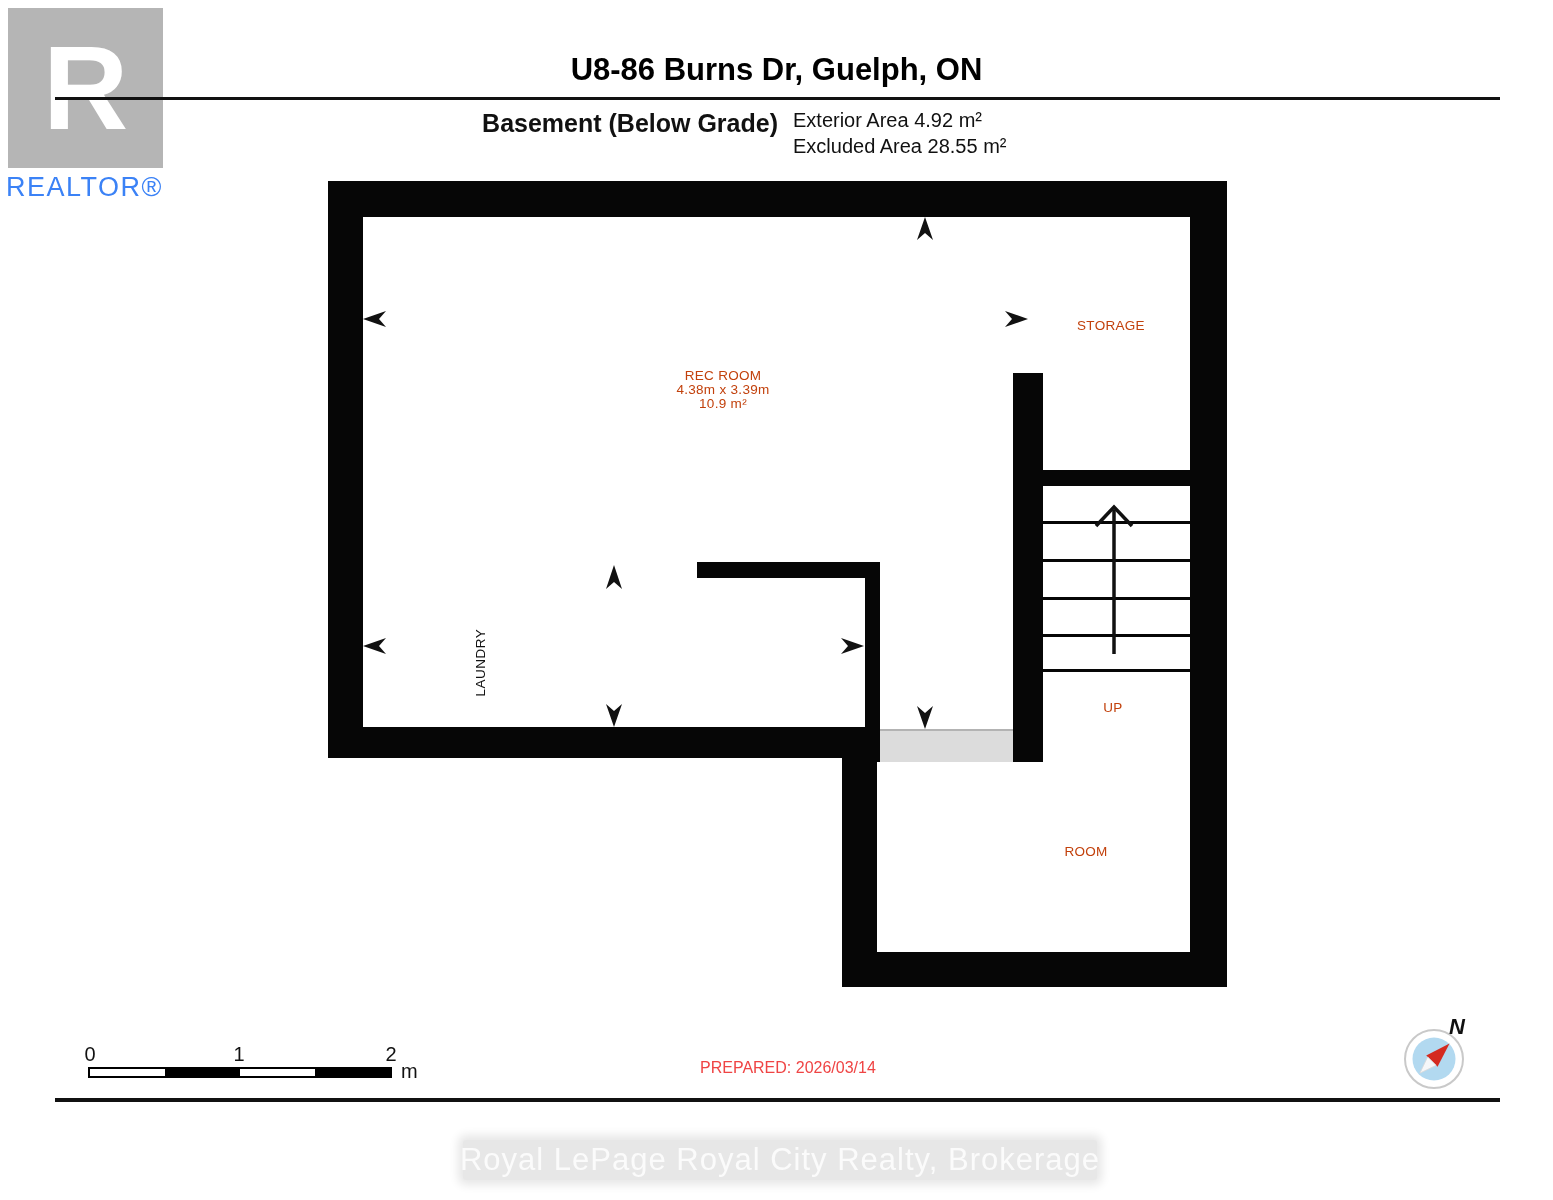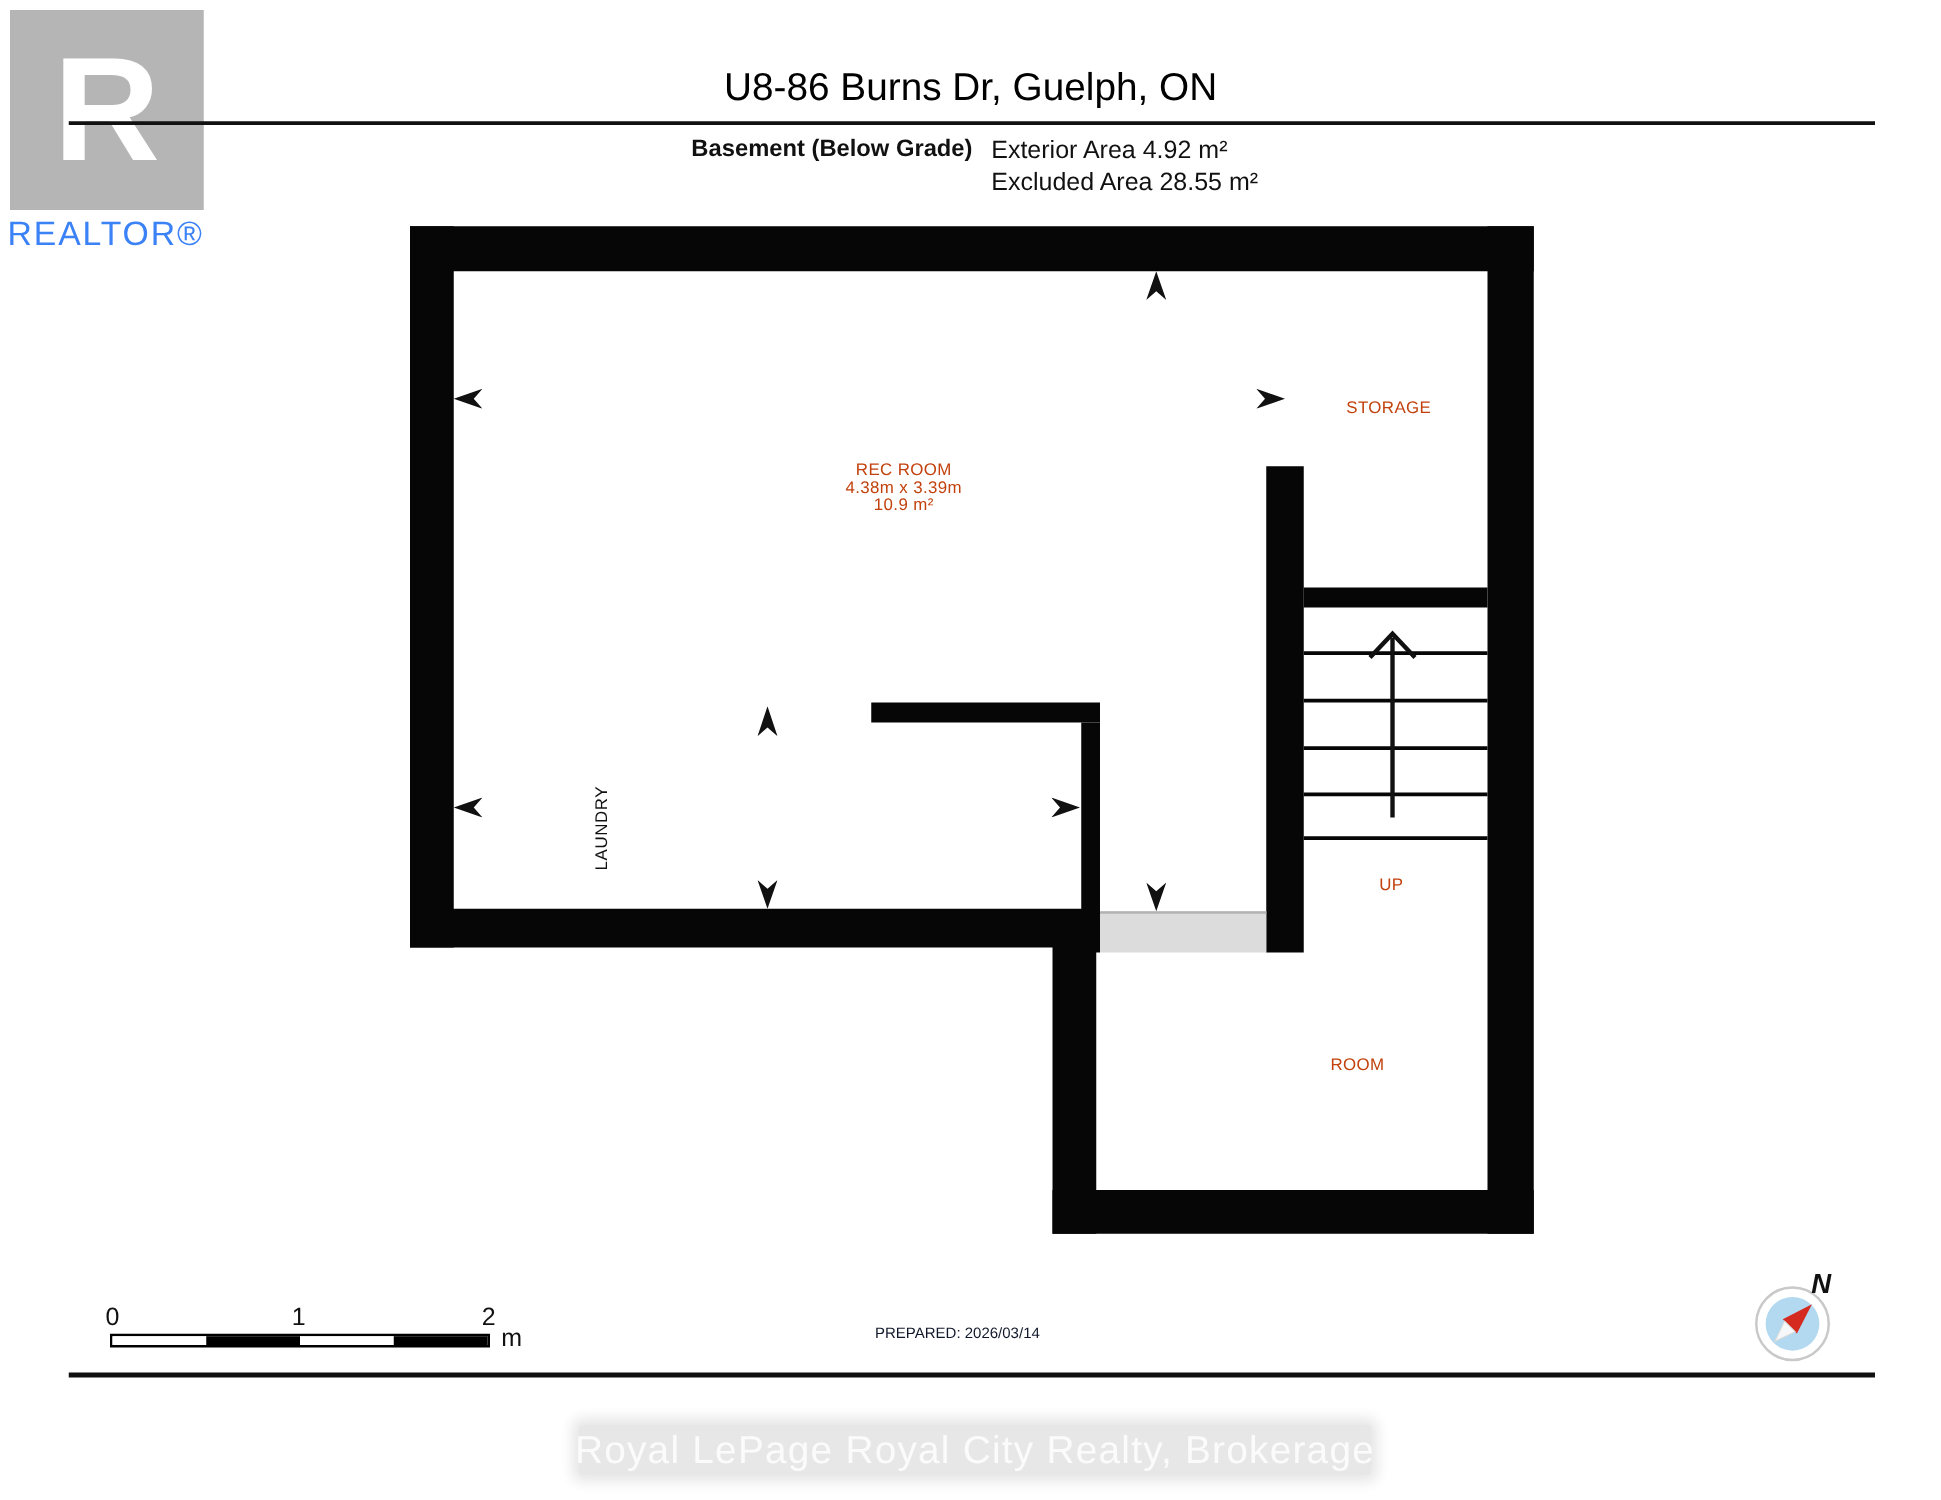--- a/index.html
+++ b/index.html
@@ -2,38 +2,38 @@
 <html><head>
 <meta charset="utf-8">
 <style>
   html,body{margin:0;padding:0;background:#fff;}
   #page{position:relative;width:1553px;height:1200px;background:#fff;overflow:hidden;
         font-family:"Liberation Sans","DejaVu Sans",sans-serif;color:#111;}
   .abs{position:absolute;}
   .wall{position:absolute;background:#060606;}
   .tread{position:absolute;background:#060606;height:3px;width:147px;left:1043px;}
   .room-label{position:absolute;text-align:center;font-size:13.5px;line-height:14px;color:#c2410c;letter-spacing:.3px;}
-  .hdr-title{position:absolute;left:0;top:52px;width:1553px;text-align:center;font-size:31px;font-weight:normal;color:#000;}
-  .hdr-sub-bold{position:absolute;left:378px;top:109px;width:400px;text-align:right;font-size:19px;font-weight:bold;}
+  .hdr-title{position:absolute;left:0;top:52px;width:1553px;text-align:center;font-size:31px;font-weight:bold;color:#000;}
+  .hdr-sub-bold{position:absolute;left:378px;top:109px;width:400px;text-align:right;font-size:25px;font-weight:bold;}
   .hdr-sub{position:absolute;left:793px;font-size:20px;}
   .rule{position:absolute;background:#111;}
   .logo-box{position:absolute;left:8px;top:8px;width:155px;height:160px;background:#b5b5b5;
             display:flex;align-items:center;justify-content:center;}
   .logo-r{font-size:118px;font-weight:bold;color:#fff;line-height:1;}
   .logo-word{position:absolute;left:6px;top:172px;width:190px;font-size:27px;color:#3b82f6;letter-spacing:1.5px;}
   .scalebar{position:absolute;left:88px;top:1067px;width:304px;height:11px;border:2px solid #000;
             box-sizing:border-box;display:flex;}
   .scalebar span{flex:1;height:100%;}
   .tick{position:absolute;font-size:20px;width:20px;text-align:center;top:1043px;}
   .door{position:absolute;left:880px;top:729px;width:133px;height:33px;background:#dcdcdc;border-top:2px solid #b3b3b3;box-sizing:border-box;}
   .wm{position:absolute;left:463px;top:1140px;width:634px;height:40px;background:#e7e7e7;border-radius:3px;
       box-shadow:0 0 10px 5px #e7e7e7;display:flex;align-items:center;justify-content:center;
       font-size:31px;color:#fbfbfb;letter-spacing:1px;white-space:nowrap;}
   .disclaimer{position:absolute;left:62px;top:1114px;font-size:18px;color:#151515;}
-  .prepared{position:absolute;left:700px;top:1059px;font-size:12px;color:#0f172a;}
+  .prepared{position:absolute;left:700px;top:1059px;font-size:16px;color:#ef4444;}
   .laundry-wrap{position:absolute;left:416px;top:597px;width:130px;height:130px;
                 display:flex;align-items:center;justify-content:center;}
   .laundry-wrap span{transform:rotate(-90deg);font-size:13.5px;letter-spacing:.5px;white-space:nowrap;}
   svg{display:block;}
 </style>
 </head>
 <body>
 
 <div id="page">
 

